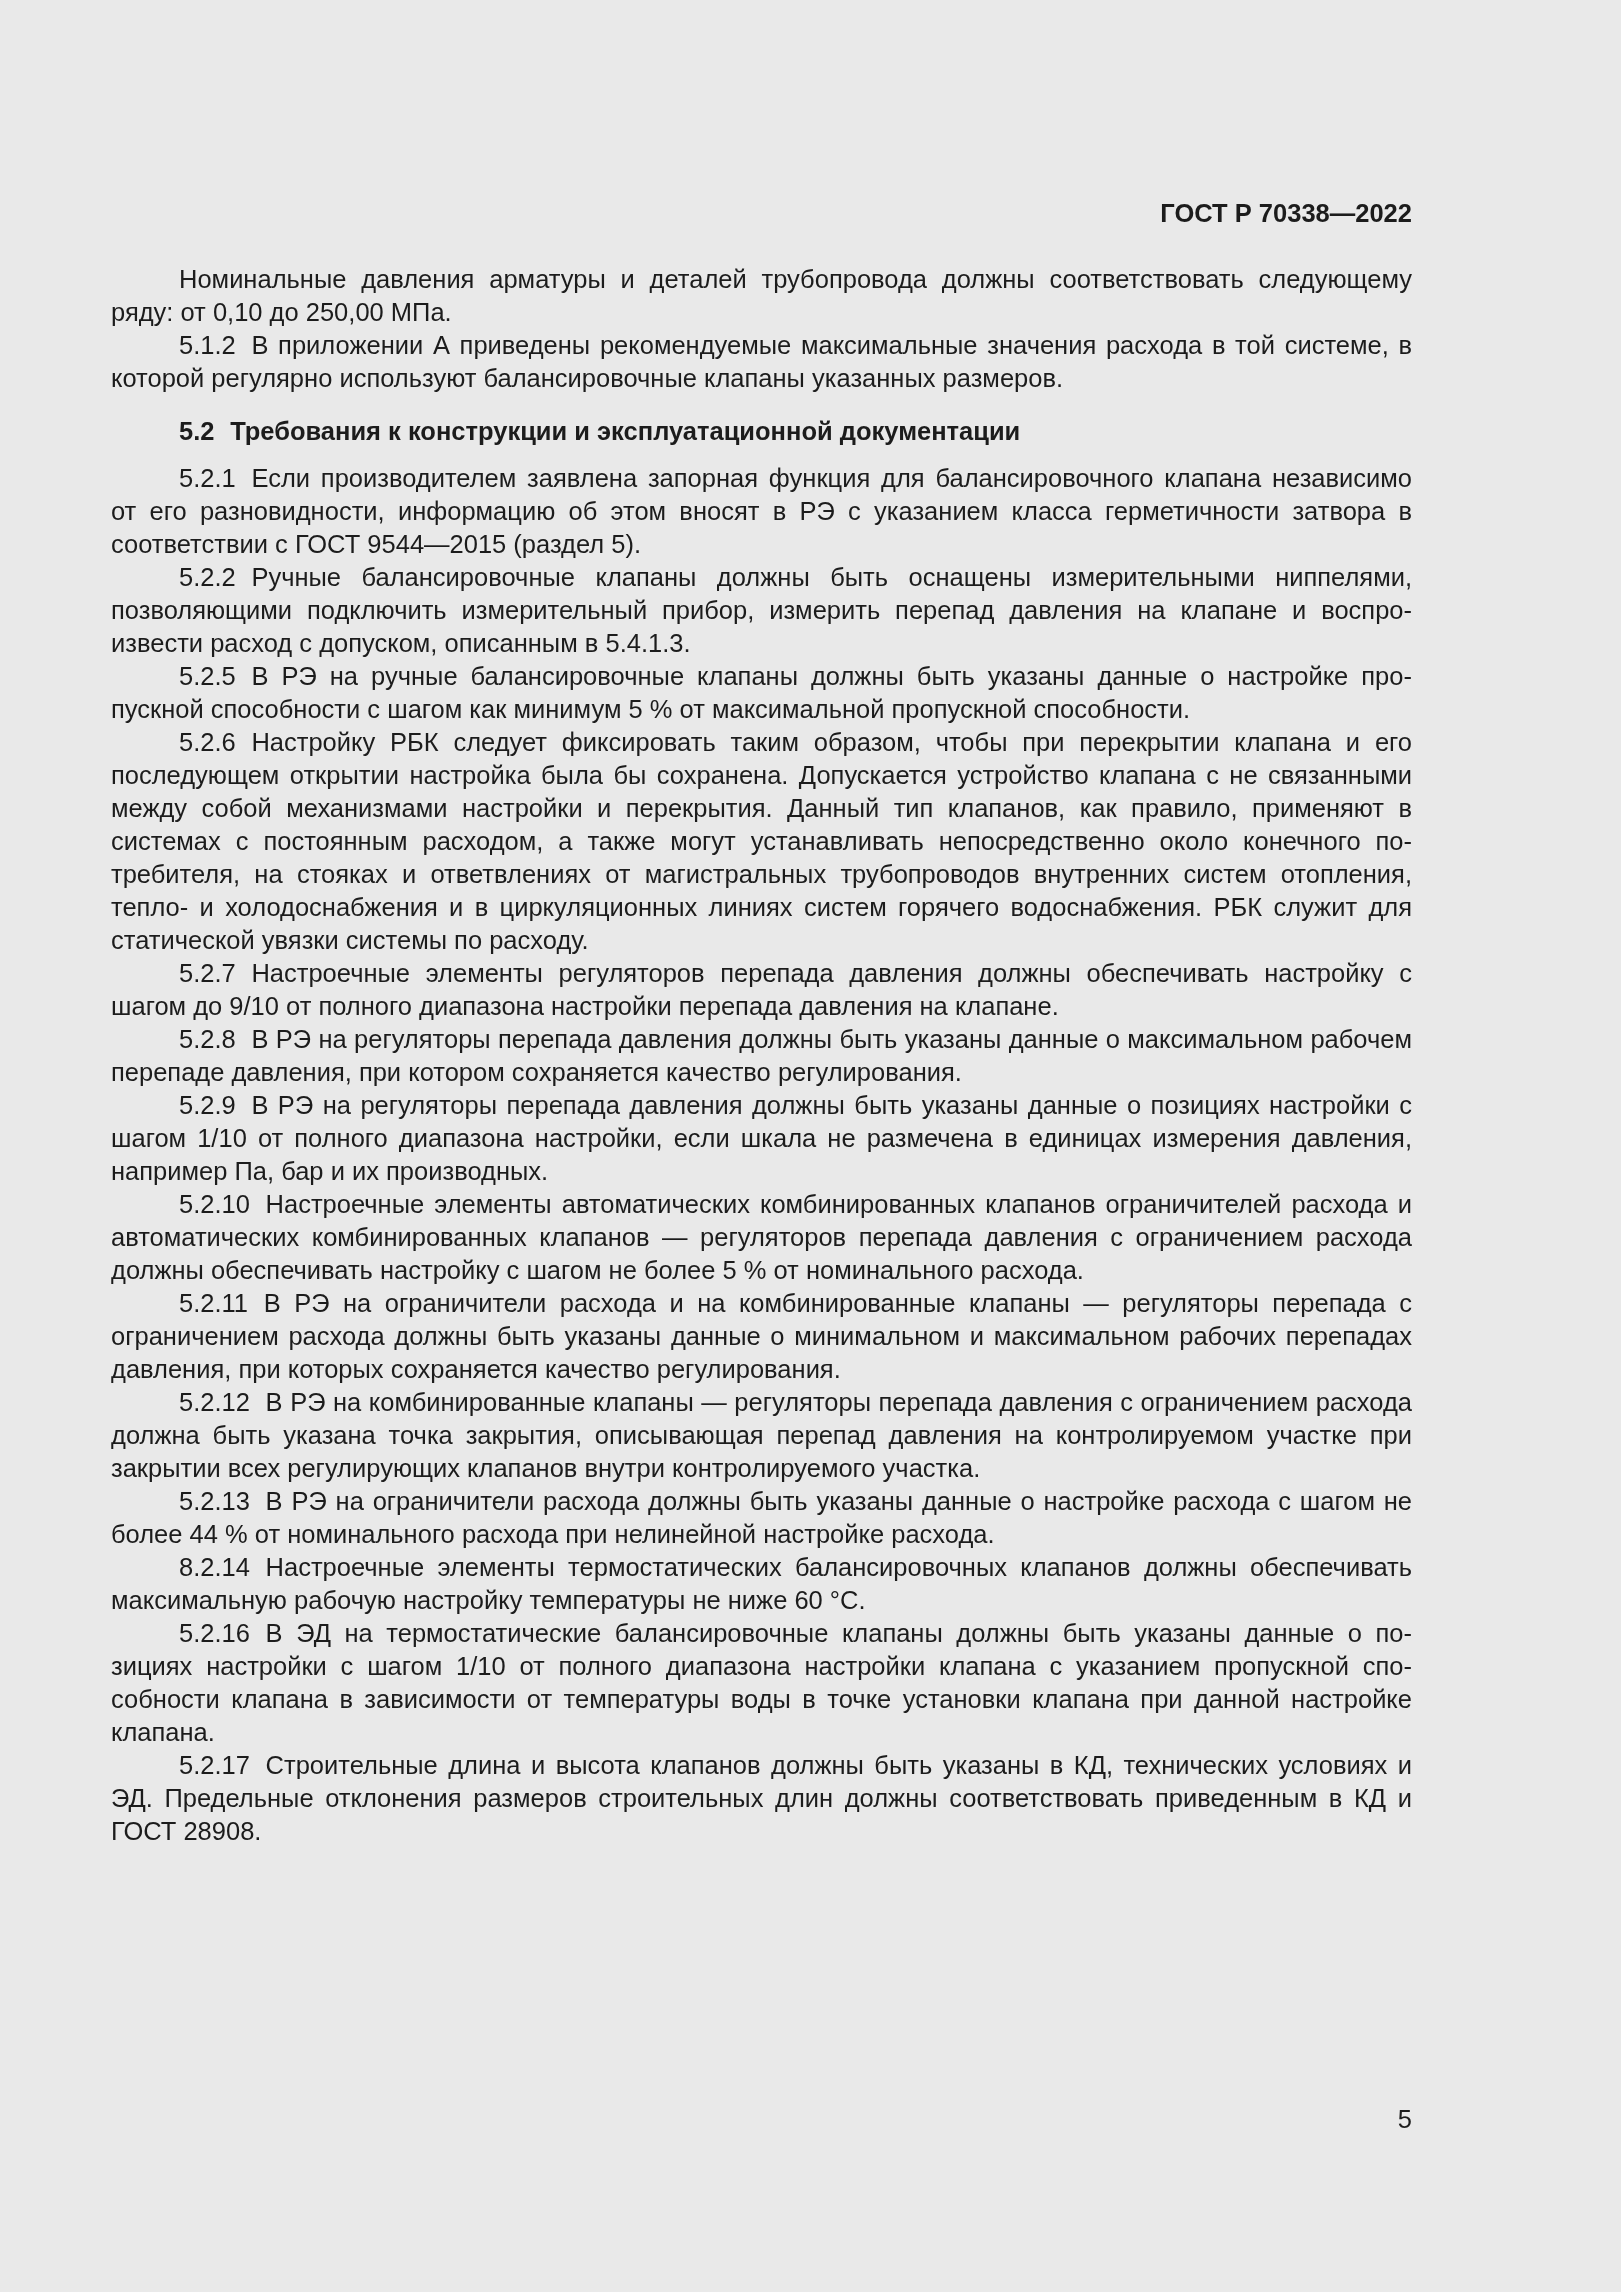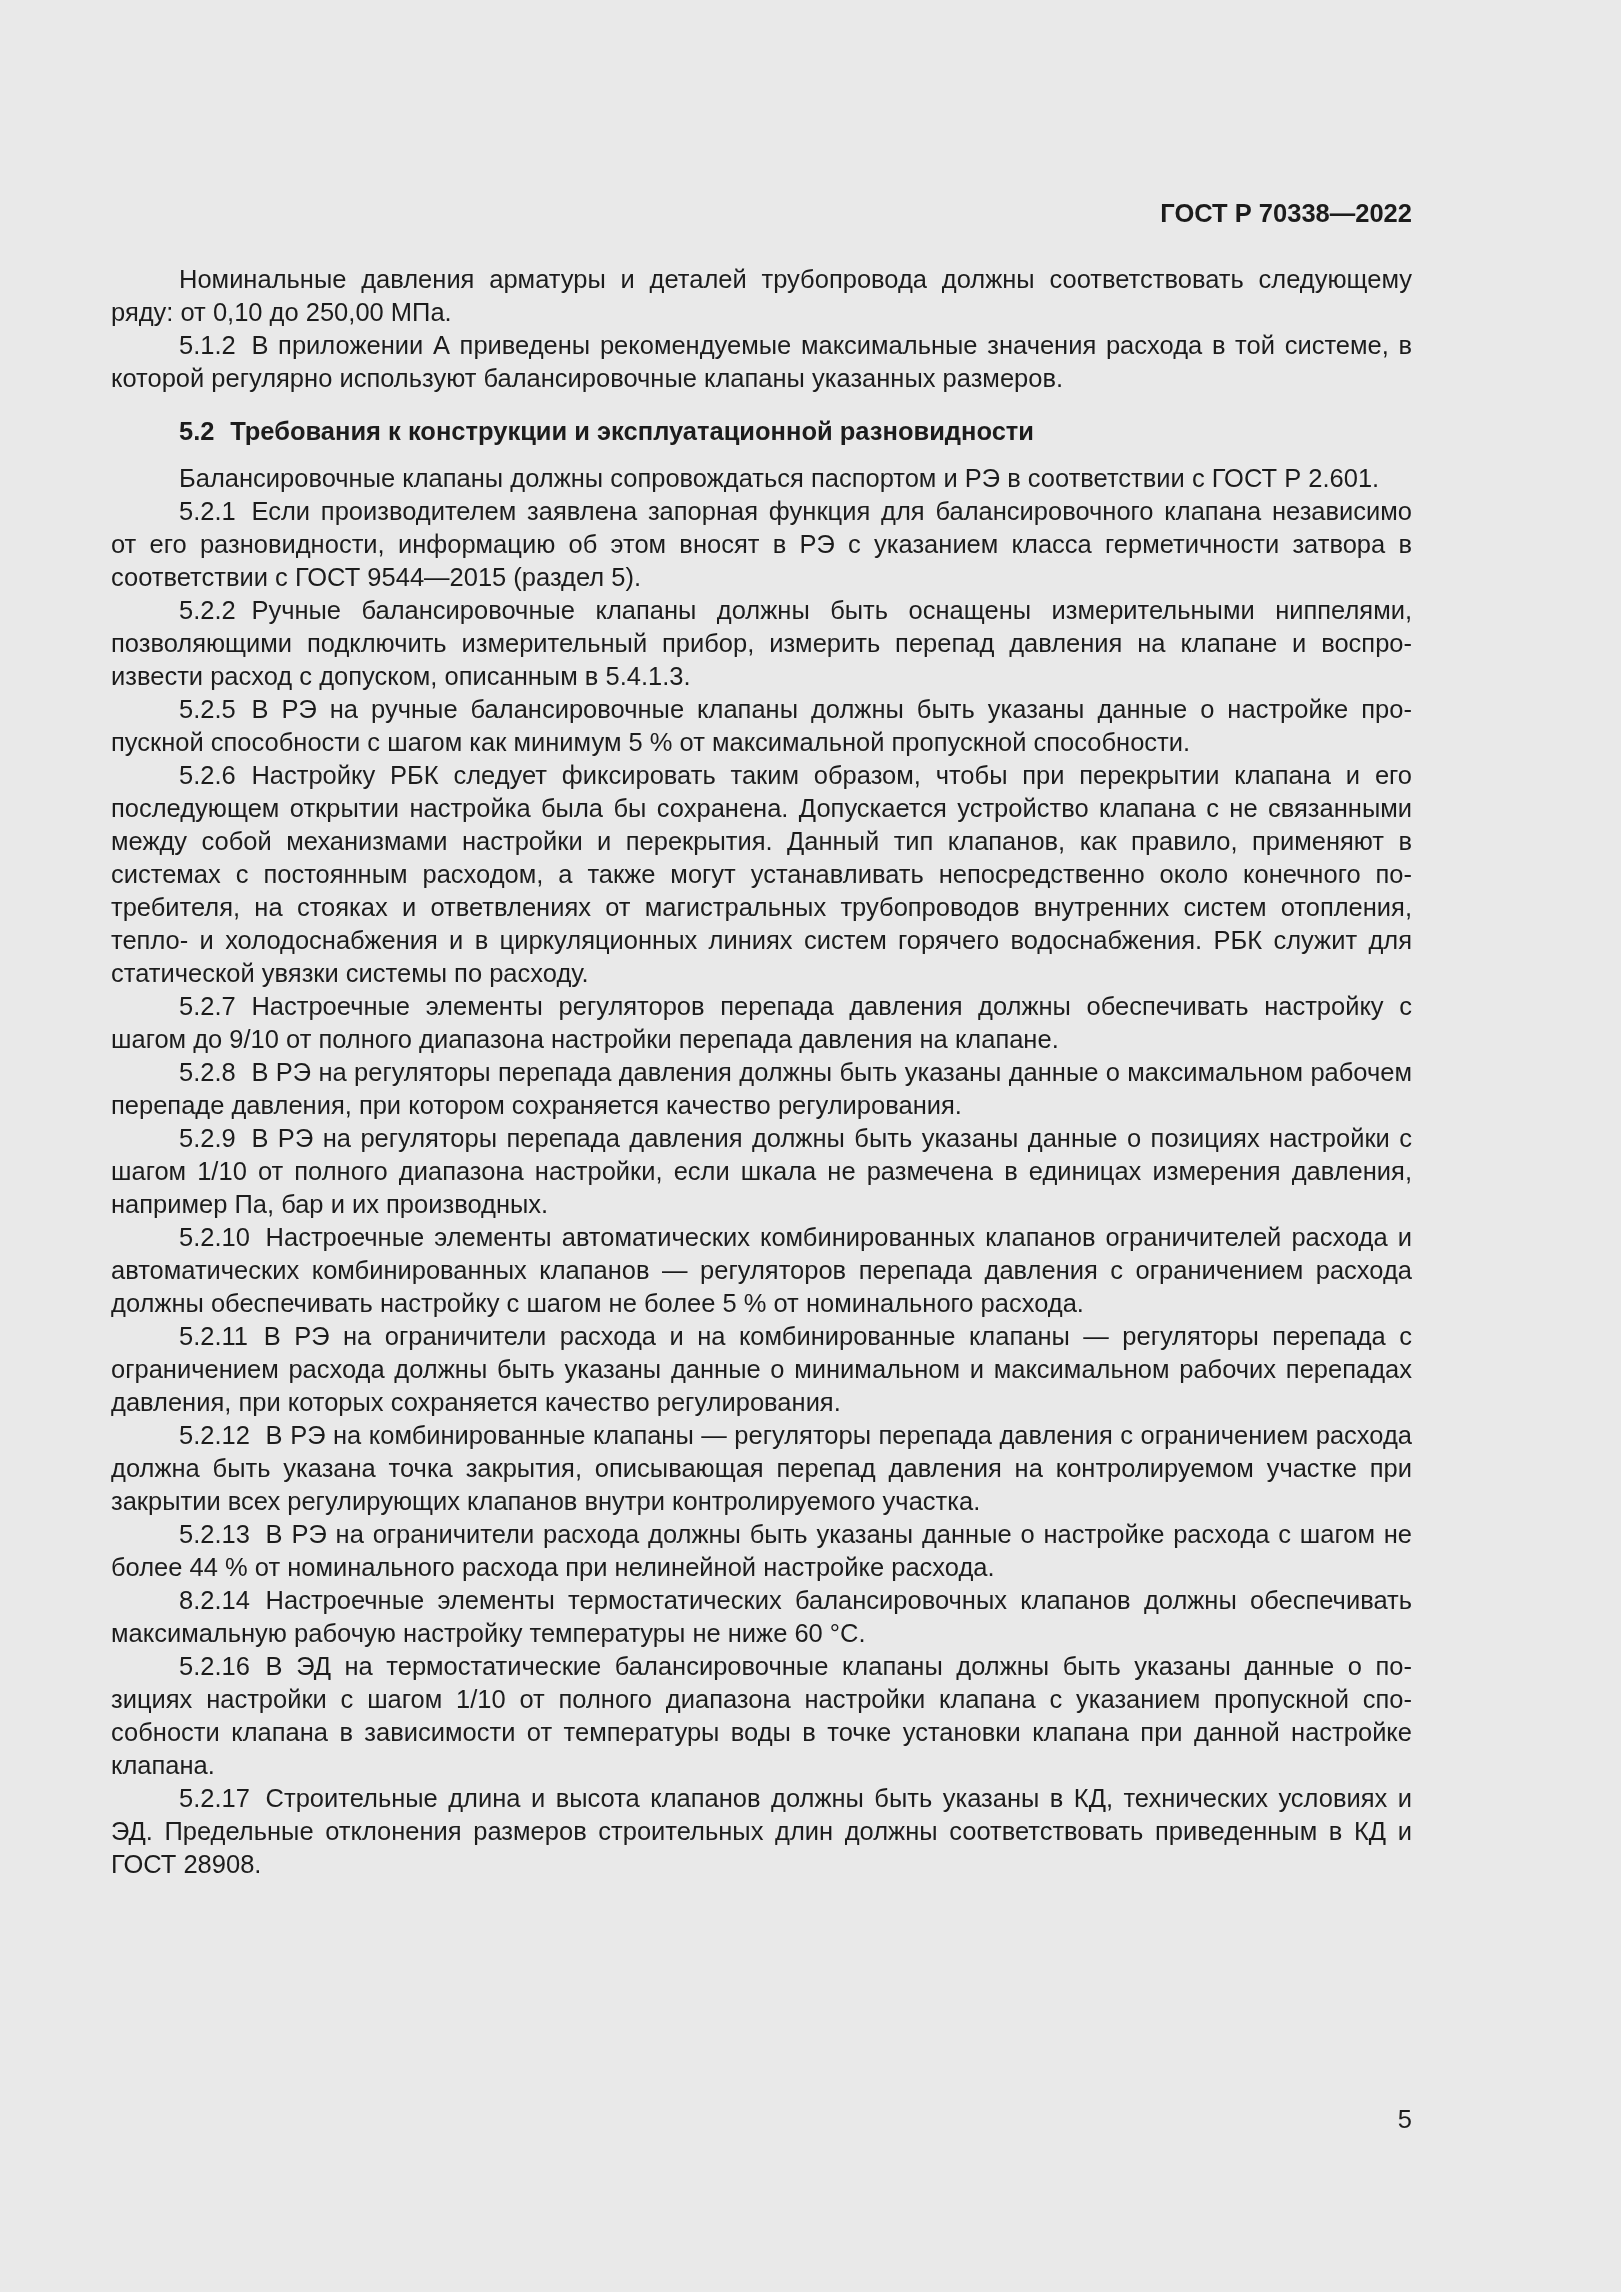--- a/index.html
+++ b/index.html
@@ -62,22 +62,21 @@
 </style>
 </head>
 <body style="background: rgb(233, 233, 233); color: rgb(28, 28, 28);">
 
 <div class="page">
   <div class="running-header">ГОСТ Р 70338—2022</div>
 
   <div class="doc-body">
       <p class="para"><span class="clause-text">Номинальные давления арматуры и деталей трубопровода должны соответствовать следующему ряду: от 0,10 до 250,00 МПа.</span></p>
       <p class="para"><span class="clause-num">5.1.2</span><span class="clause-text">В приложении А приведены рекомендуемые максимальные значения расхода в той систе­ме, в которой регулярно используют балансировочные клапаны указанных размеров.</span></p>
-      <h2 class="heading"><span class="clause-num">5.2</span><span class="clause-text">Требования к конструкции и эксплуатационной разновидности</span></h2>
-      <p class="para"><span class="clause-text">Балансировочные клапаны должны сопровождаться паспортом и РЭ в соответствии с ГОСТ Р 2.601.</span></p>
+      <h2 class="heading"><span class="clause-num">5.2</span><span class="clause-text">Требования к конструкции и эксплуатационной документации</span></h2>
       <p class="para"><span class="clause-num">5.2.1</span><span class="clause-text">Если производителем заявлена запорная функция для балансировочного клапана незави­симо от его разновидности, информацию об этом вносят в РЭ с указанием класса герметичности за­твора в соответствии с ГОСТ 9544—2015 (раздел 5).</span></p>
       <p class="para"><span class="clause-num">5.2.2</span><span class="clause-text">Ручные балансировочные клапаны должны быть оснащены измерительными ниппелями, позволяющими подключить измерительный прибор, измерить перепад давления на клапане и воспро­извести расход с допуском, описанным в 5.4.1.3.</span></p>
       <p class="para"><span class="clause-num">5.2.5</span><span class="clause-text">В РЭ на ручные балансировочные клапаны должны быть указаны данные о настройке про­пускной способности с шагом как минимум 5 % от максимальной пропускной способности.</span></p>
       <p class="para"><span class="clause-num">5.2.6</span><span class="clause-text">Настройку РБК следует фиксировать таким образом, чтобы при перекрытии клапана и его последующем открытии настройка была бы сохранена. Допускается устройство клапана с не связанны­ми между собой механизмами настройки и перекрытия. Данный тип клапанов, как правило, применяют в системах с постоянным расходом, а также могут устанавливать непосредственно около конечного по­требителя, на стояках и ответвлениях от магистральных трубопроводов внутренних систем отопления, тепло- и холодоснабжения и в циркуляционных линиях систем горячего водоснабжения. РБК служит для статической увязки системы по расходу.</span></p>
       <p class="para"><span class="clause-num">5.2.7</span><span class="clause-text">Настроечные элементы регуляторов перепада давления должны обеспечивать настройку с шагом до 9/10 от полного диапазона настройки перепада давления на клапане.</span></p>
       <p class="para"><span class="clause-num">5.2.8</span><span class="clause-text">В РЭ на регуляторы перепада давления должны быть указаны данные о максимальном ра­бочем перепаде давления, при котором сохраняется качество регулирования.</span></p>
       <p class="para"><span class="clause-num">5.2.9</span><span class="clause-text">В РЭ на регуляторы перепада давления должны быть указаны данные о позициях настройки с шагом 1/10 от полного диапазона настройки, если шкала не размечена в единицах измерения давле­ния, например Па, бар и их производных.</span></p>
       <p class="para"><span class="clause-num">5.2.10</span><span class="clause-text">Настроечные элементы автоматических комбинированных клапанов ограничителей рас­хода и автоматических комбинированных клапанов — регуляторов перепада давления с ограничением расхода должны обеспечивать настройку с шагом не более 5 % от номинального расхода.</span></p>
       <p class="para"><span class="clause-num">5.2.11</span><span class="clause-text">В РЭ на ограничители расхода и на комбинированные клапаны — регуляторы перепада с ограничением расхода должны быть указаны данные о минимальном и максимальном рабочих пере­падах давления, при которых сохраняется качество регулирования.</span></p>
       <p class="para"><span class="clause-num">5.2.12</span><span class="clause-text">В РЭ на комбинированные клапаны — регуляторы перепада давления с ограничением рас­хода должна быть указана точка закрытия, описывающая перепад давления на контролируемом участ­ке при закрытии всех регулирующих клапанов внутри контролируемого участка.</span></p>

